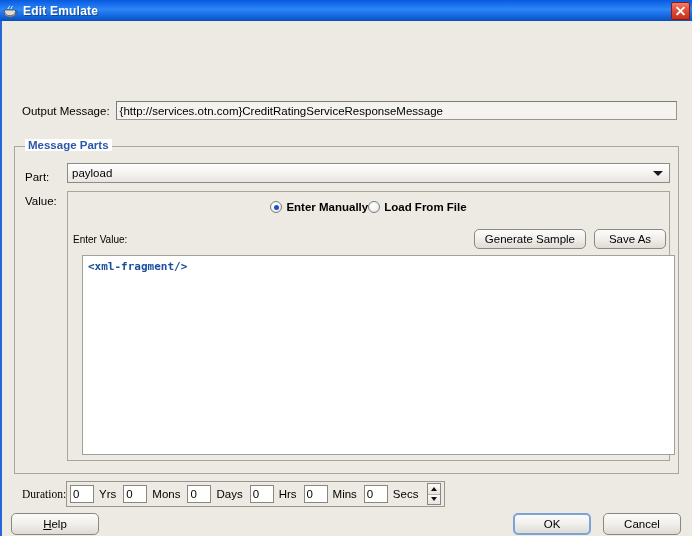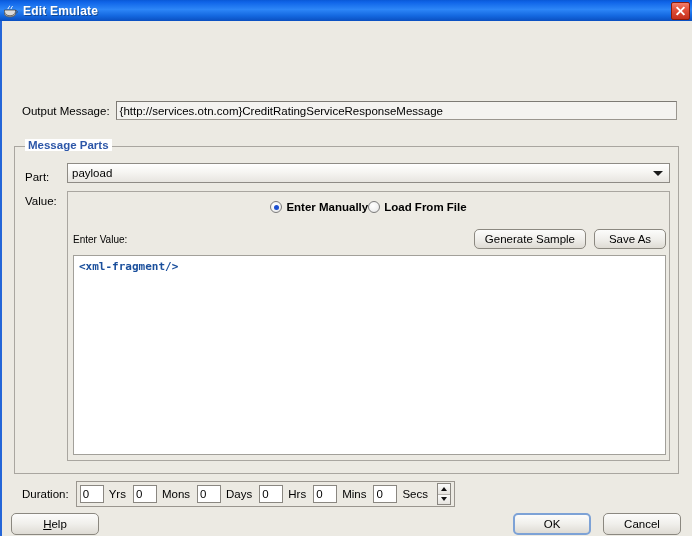--- a/index.html
+++ b/index.html
@@ -259,21 +259,21 @@
     padding: 0 10px;
     cursor: pointer;
     border-radius: 5px;
     white-space: nowrap;
   }
   .btn.gen { margin-right: 8px; min-width: 110px; }
   .btn.saveas { min-width: 72px; }
 
   .editor-wrap {
     position: absolute;
-    left: 5px; top: 63px;
+    left: 14px; top: 63px;
     width: 593px; height: 200px;
     border: 1px solid #a2a09a;
     background: #ffffff;
     box-sizing: border-box;
     overflow: hidden;
   }
   .editor {
     position: relative;
     width: 100%; height: 100%;
     background: #ffffff;
@@ -296,21 +296,21 @@
   
   .duration-row {
     position: absolute;
     left: 20px; top: 460px;
     display: flex;
     align-items: center;
   }
   .dur-label {
     font-size: 11.5px;
     color: #000;
-    margin-right: 7px;
+    font-family: Liberation Serif, serif;
   }
   .dur-box {
     border: 1px solid #9a968f;
     background: #eceae3;
     box-sizing: border-box;
     height: 26px;
     display: flex;
     align-items: center;
     padding: 0 3px;
   }

